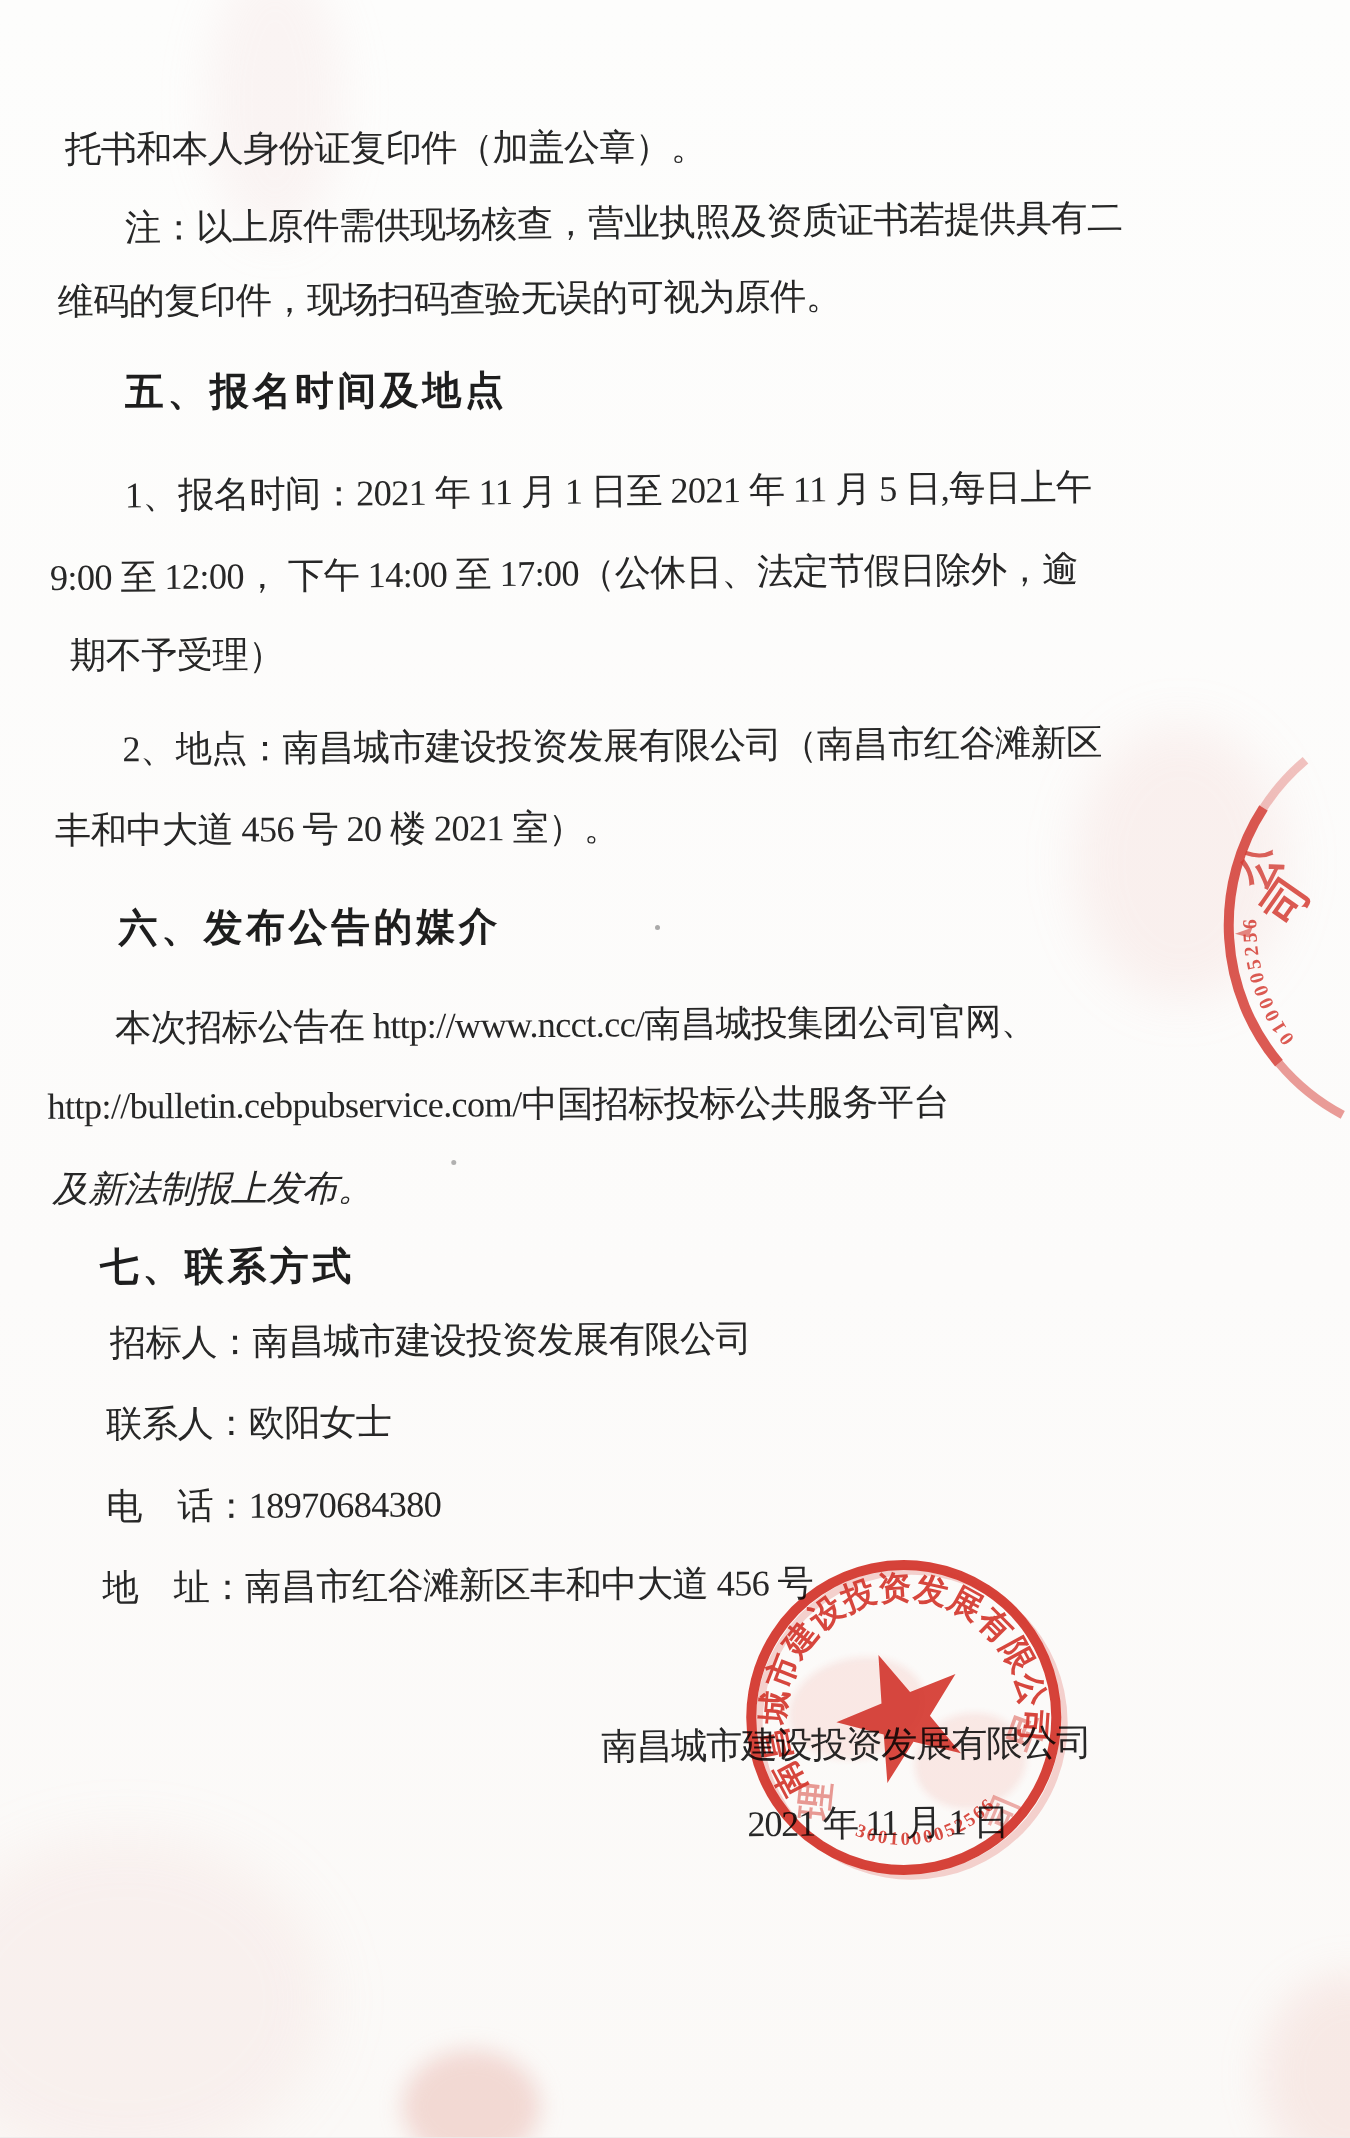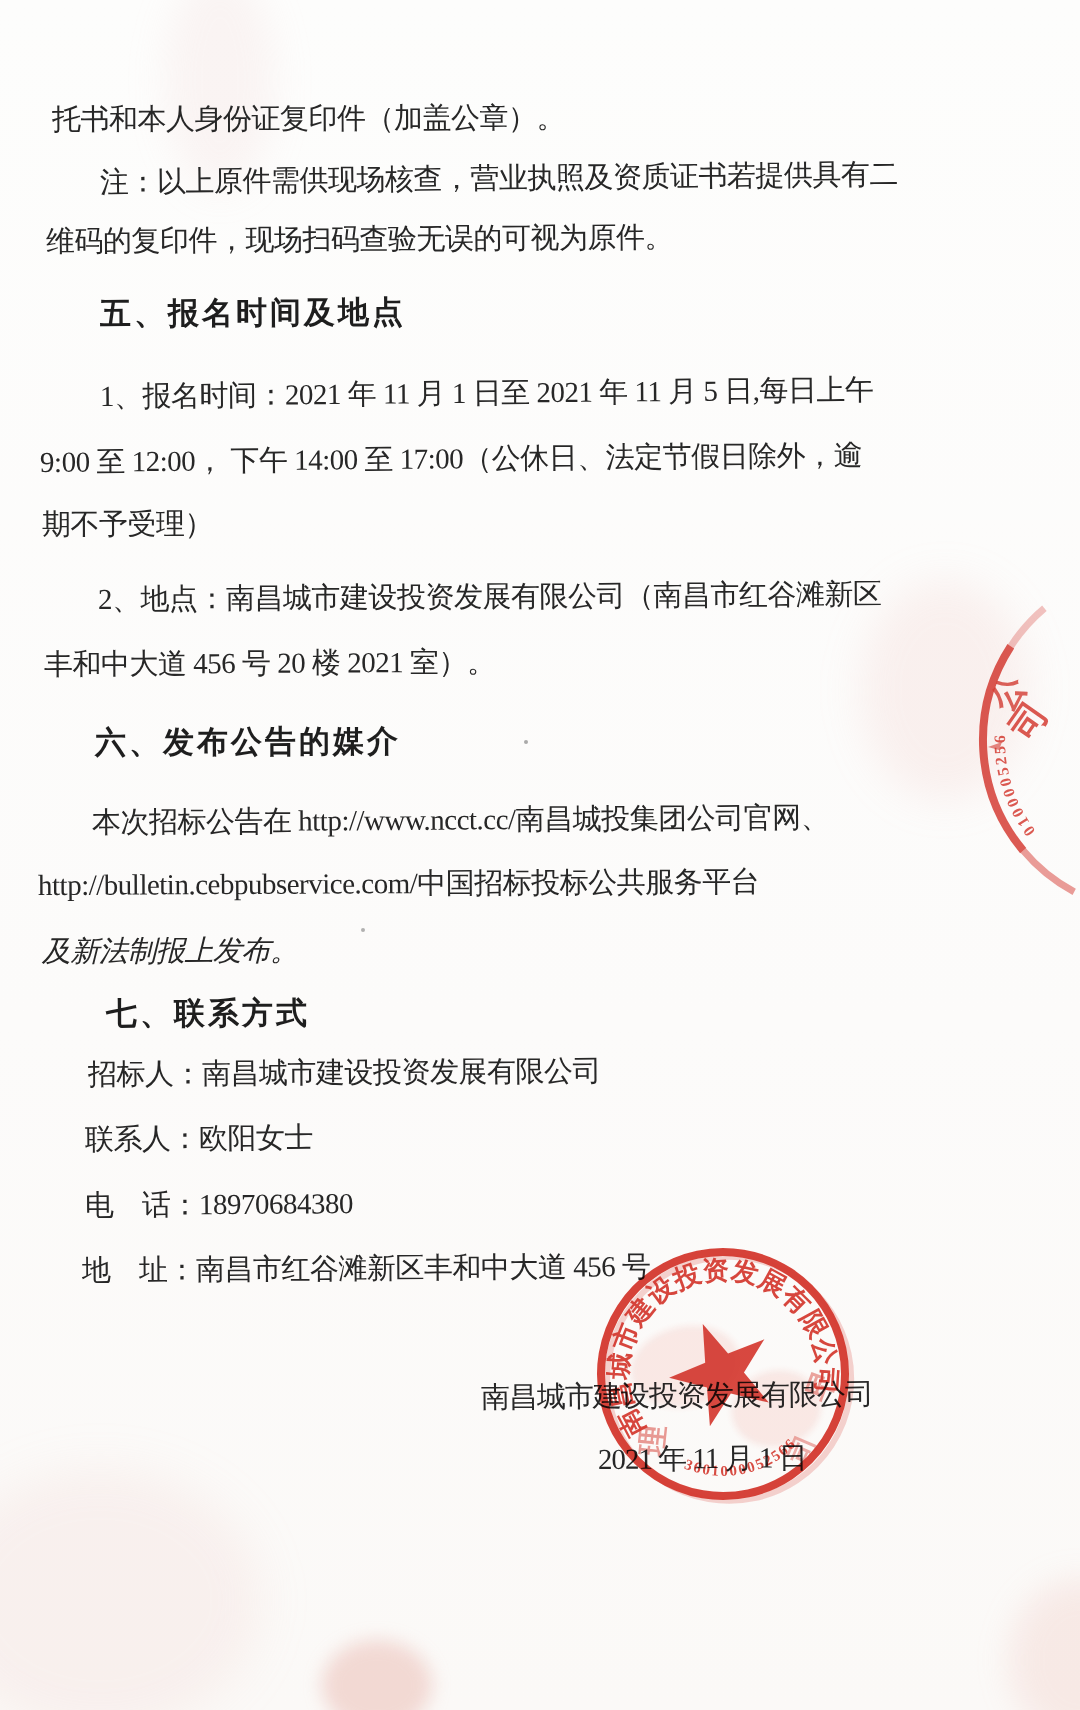--- a/index.html
+++ b/index.html
@@ -39,28 +39,28 @@
   <div class="stain" style="left:1010px;top:1580px;width:140px;height:160px;background:rgba(235,170,160,0.2);filter:blur(16px);"></div>
   <div class="speck" style="left:524px;top:740px;width:4px;height:4px;opacity:.55;"></div>
   <div class="speck" style="left:361px;top:928px;width:4px;height:4px;opacity:.5;"></div>
 
   <div class="ln" style="left:52px;top:100px;transform:rotate(-0.2deg);">托书和本人身份证复印件（加盖公章）。</div>
   <div class="ln" style="left:100px;top:163px;transform:rotate(-0.6deg);">注：以上原件需供现场核查，营业执照及资质证书若提供具有二</div>
   <div class="ln" style="left:46px;top:222px;transform:rotate(-0.4deg);">维码的复印件，现场扫码查验无误的可视为原件。</div>
   <div class="ln hd" style="left:100px;top:293px;transform:rotate(-0.3deg);">五、报名时间及地点</div>
   <div class="ln" style="left:100px;top:377px;transform:rotate(-0.5deg);">1、报名时间：2021 年 11 月 1 日至 2021 年 11 月 5 日,每日上午</div>
   <div class="ln" style="left:40px;top:443px;transform:rotate(-0.5deg);">9:00 至 12:00， 下午 14:00 至 17:00（公休日、法定节假日除外，逾</div>
-  <div class="ln" style="left:42px;top:505px;transform:rotate(-0.2deg);">期不予受理）</div>
+  <div class="ln" style="left:56px;top:505px;transform:rotate(-0.2deg);">期不予受理）</div>
   <div class="ln" style="left:98px;top:580px;transform:rotate(-0.4deg);">2、地点：南昌城市建设投资发展有限公司（南昌市红谷滩新区</div>
   <div class="ln" style="left:44px;top:645px;transform:rotate(-0.3deg);">丰和中大道 456 号 20 楼 2021 室）。</div>
   <div class="ln hd" style="left:95px;top:722px;transform:rotate(-0.3deg);">六、发布公告的媒介</div>
   <div class="ln" style="left:92px;top:803px;transform:rotate(-0.4deg);">本次招标公告在 http://www.ncct.cc/南昌城投集团公司官网、</div>
   <div class="ln" style="left:38px;top:866px;transform:rotate(-0.3deg);">http://bulletin.cebpubservice.com/中国招标投标公共服务平台</div>
   <div class="ln" style="left:42px;top:932px;transform:rotate(-0.2deg);font-style:italic;">及新法制报上发布。</div>
-  <div class="ln hd" style="left:106px;top:993px;transform:rotate(-0.2deg);">七、联系方式</div>
+  <div class="ln hd" style="left:80px;top:993px;transform:rotate(-0.2deg);">七、联系方式</div>
   <div class="ln" style="left:88px;top:1055px;transform:rotate(-0.4deg);">招标人：南昌城市建设投资发展有限公司</div>
   <div class="ln" style="left:85px;top:1120px;transform:rotate(-0.5deg);">联系人：欧阳女士</div>
   <div class="ln" style="left:85px;top:1186px;transform:rotate(-0.4deg);">电　话：18970684380</div>
   <div class="ln" style="left:82px;top:1251px;transform:rotate(-0.4deg);">地　址：南昌市红谷滩新区丰和中大道 456 号</div>
 
   <div class="ln sig" style="left:481px;top:1378px;transform:rotate(-0.5deg);">南昌城市建设投资发展有限公司</div>
   <div class="ln sig" style="left:598px;top:1440px;transform:rotate(-0.5deg);">2021 年 11 月 1 日</div>
 
   <svg class="sealsvg" style="left:588px;top:1239px;width:272px;height:272px;opacity:0.92;" viewBox="0 0 272 272" xmlns="http://www.w3.org/2000/svg">
     <defs>

